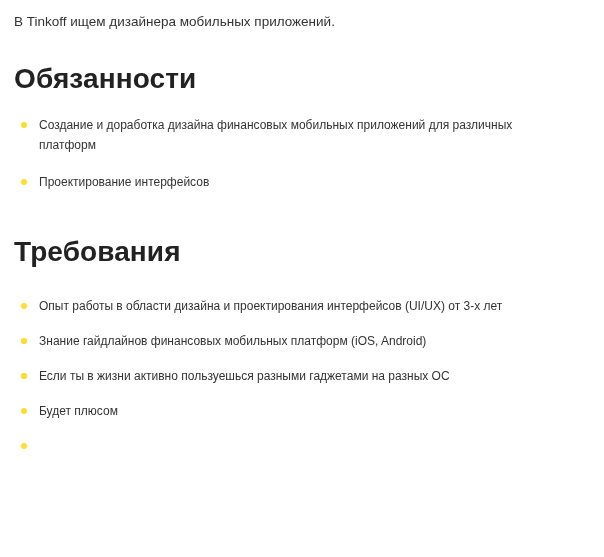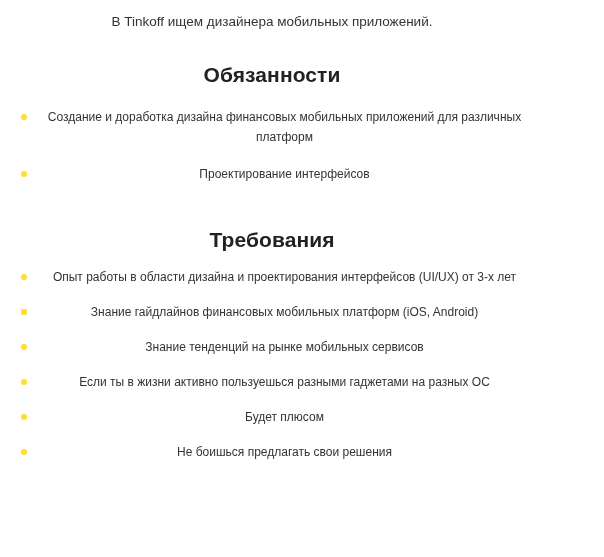--- a/index.html
+++ b/index.html
@@ -13,31 +13,30 @@
     font-family: "Liberation Sans", sans-serif;
     color: #333333;
     overflow: hidden;
   }
   .page {
     width: 542px;
     height: 557px;
     box-sizing: border-box;
     padding: 8px 12px 0 12px;
     position: relative;
-    text-align: center;
   }
   .intro {
     font-size: 13.5px;
     line-height: 19px;
     color: #333333;
     margin: 4px 0 0 0;
     padding-left: 2px;
   }
   .section-title {
-    font-size: 21px;
+    font-size: 28px;
     font-weight: bold;
     color: #222222;
     margin: 0;
     padding-left: 2px;
     letter-spacing: 0.1px;
   }
   .section-obligations .section-title {
     margin-top: 32px;
   }
   .section-requirements .section-title {
@@ -45,21 +44,21 @@
   }
   ul.bullets {
     list-style: none;
     margin: 0;
     padding: 0;
   }
   .section-obligations ul.bullets {
     margin-top: 20px;
   }
   .section-requirements ul.bullets {
-    margin-top: 15px;
+    margin-top: 28px;
   }
   ul.bullets li {
     position: relative;
     padding-left: 27px;
     font-size: 12px;
     line-height: 20px;
     color: #333333;
     margin-bottom: 15px;
     max-width: 570px;
   }
@@ -110,30 +109,28 @@
       </li>
       <li>
         <span class="dot" style="background: rgb(255, 221, 45);"></span>
       </li>
       <li>
         <span class="dot" style="background: rgb(255, 221, 45);"></span>
         <span>Знание гайдлайнов финансовых мобильных платформ (iOS, Android)</span>
       </li>
       <li>
         <span class="dot" style="background: rgb(255, 221, 45);"></span>
-        <span>Знание тенденций на рынке мобильных сервисов</span>
       </li>
       <li>
         <span class="dot" style="background: rgb(255, 221, 45);"></span>
         <span>Если ты в жизни активно пользуешься разными гаджетами на разных ОС</span>
       </li>
       <li>
         <span class="dot" style="background: rgb(255, 221, 45);"></span>
         <span>Будет плюсом</span>
       </li>
       <li>
         <span class="dot" style="background: rgb(255, 221, 45);"></span>
-        <span>Не боишься предлагать свои решения</span>
       </li>
     </ul>
   </section>
 
 </div>
 
 </body></html>

